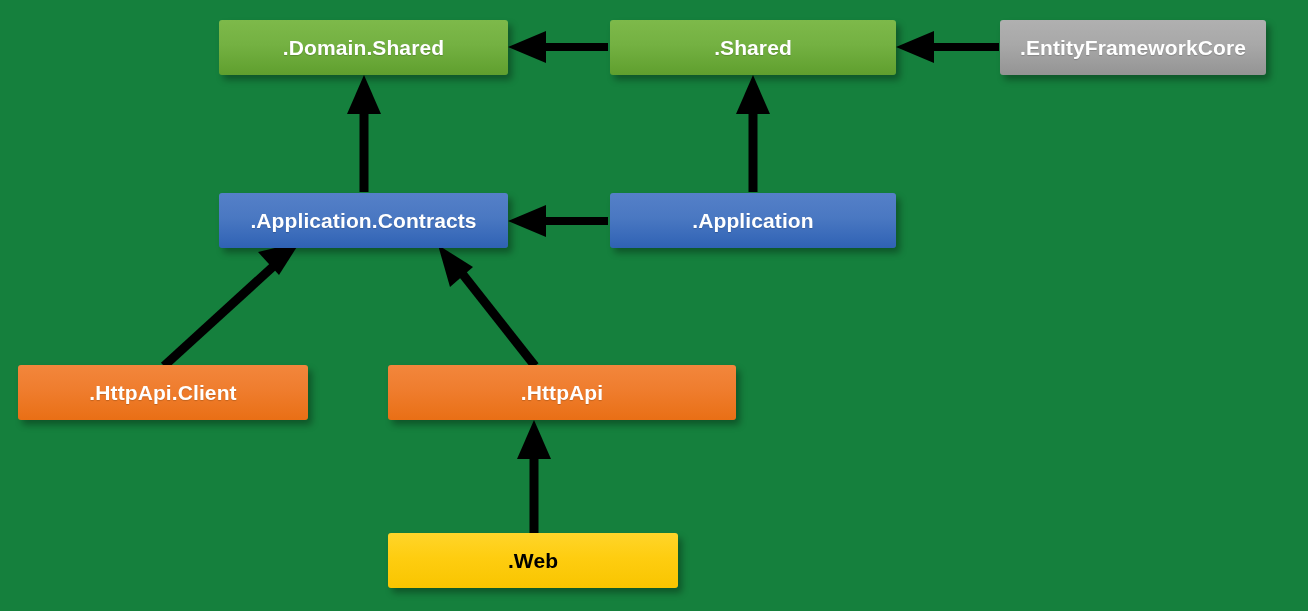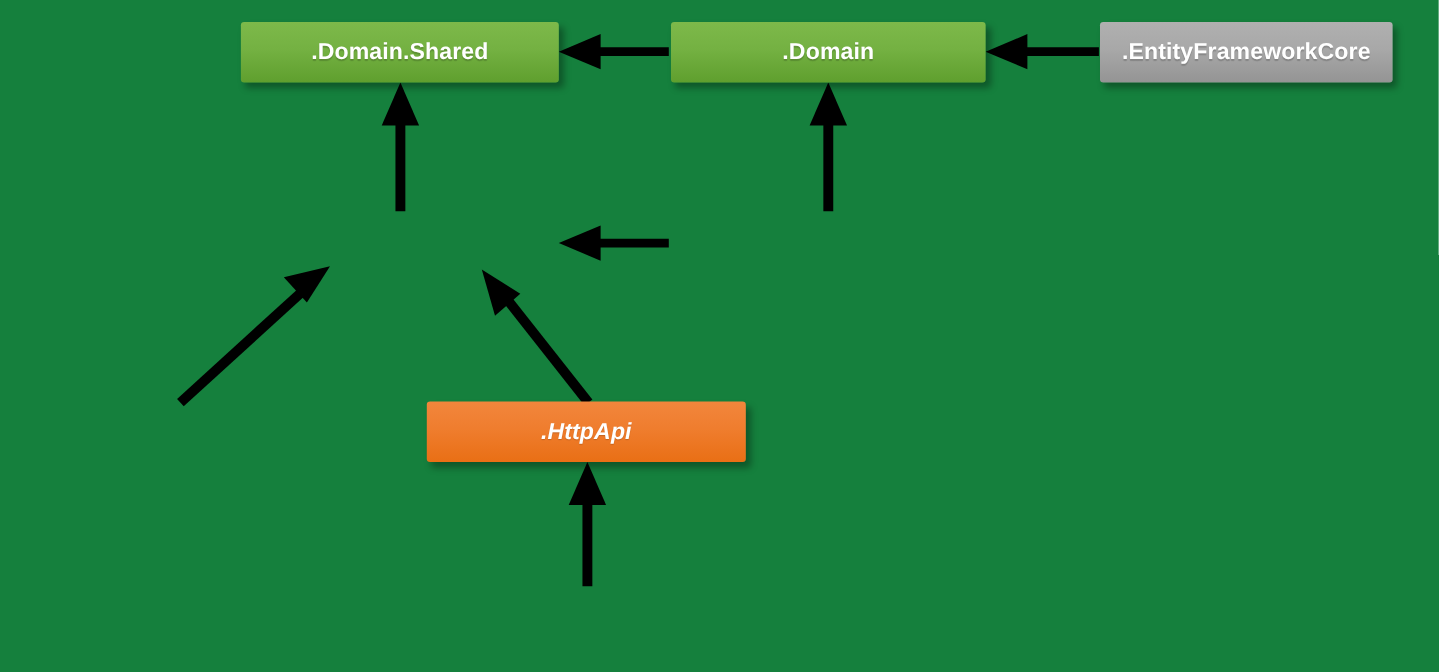--- a/index.html
+++ b/index.html
@@ -116,28 +116,40 @@
       <line x1="534" y1="533" x2="534" y2="453" stroke="#000000" stroke-width="9"></line>
       <polygon points="534,420 517,459 551,459" fill="#000000"></polygon>
     </g>
   </svg>
 
   <div class="node-box green-box" style="left:219px; top:20px; width:289px; height:55px;">
     <span class="node-label">.Domain.Shared</span>
   </div>
 
   <div class="node-box green-box" style="left:610px; top:20px; width:286px; height:55px;">
-    <span class="node-label">.Domain</span>
+    <span class="node-label">.Shared</span>
   </div>
 
   <div class="node-box gray-box" style="left:1000px; top:20px; width:266px; height:55px;">
     <span class="node-label">.EntityFrameworkCore</span>
   </div>
 
+  <div class="node-box blue-box" style="left:219px; top:193px; width:289px; height:55px;">
+    <span class="node-label">.Application.Contracts</span>
+  </div>
 
+  <div class="node-box blue-box" style="left:610px; top:193px; width:286px; height:55px;">
+    <span class="node-label">.Application</span>
+  </div>
 
+  <div class="node-box orange-box" style="left:18px; top:365px; width:290px; height:55px;">
+    <span class="node-label">.HttpApi.Client</span>
+  </div>
 
-  <div class="node-box orange-box" style="left:388px; top:365px; width:290px; height:55px;font-style:italic;">
+  <div class="node-box orange-box" style="left:388px; top:365px; width:348px; height:55px;">
     <span class="node-label">.HttpApi</span>
   </div>
 
+  <div class="node-box yellow-box" style="left:388px; top:533px; width:290px; height:55px;">
+    <span class="node-label">.Web</span>
+  </div>
 
 </div>
 
 </body></html>

